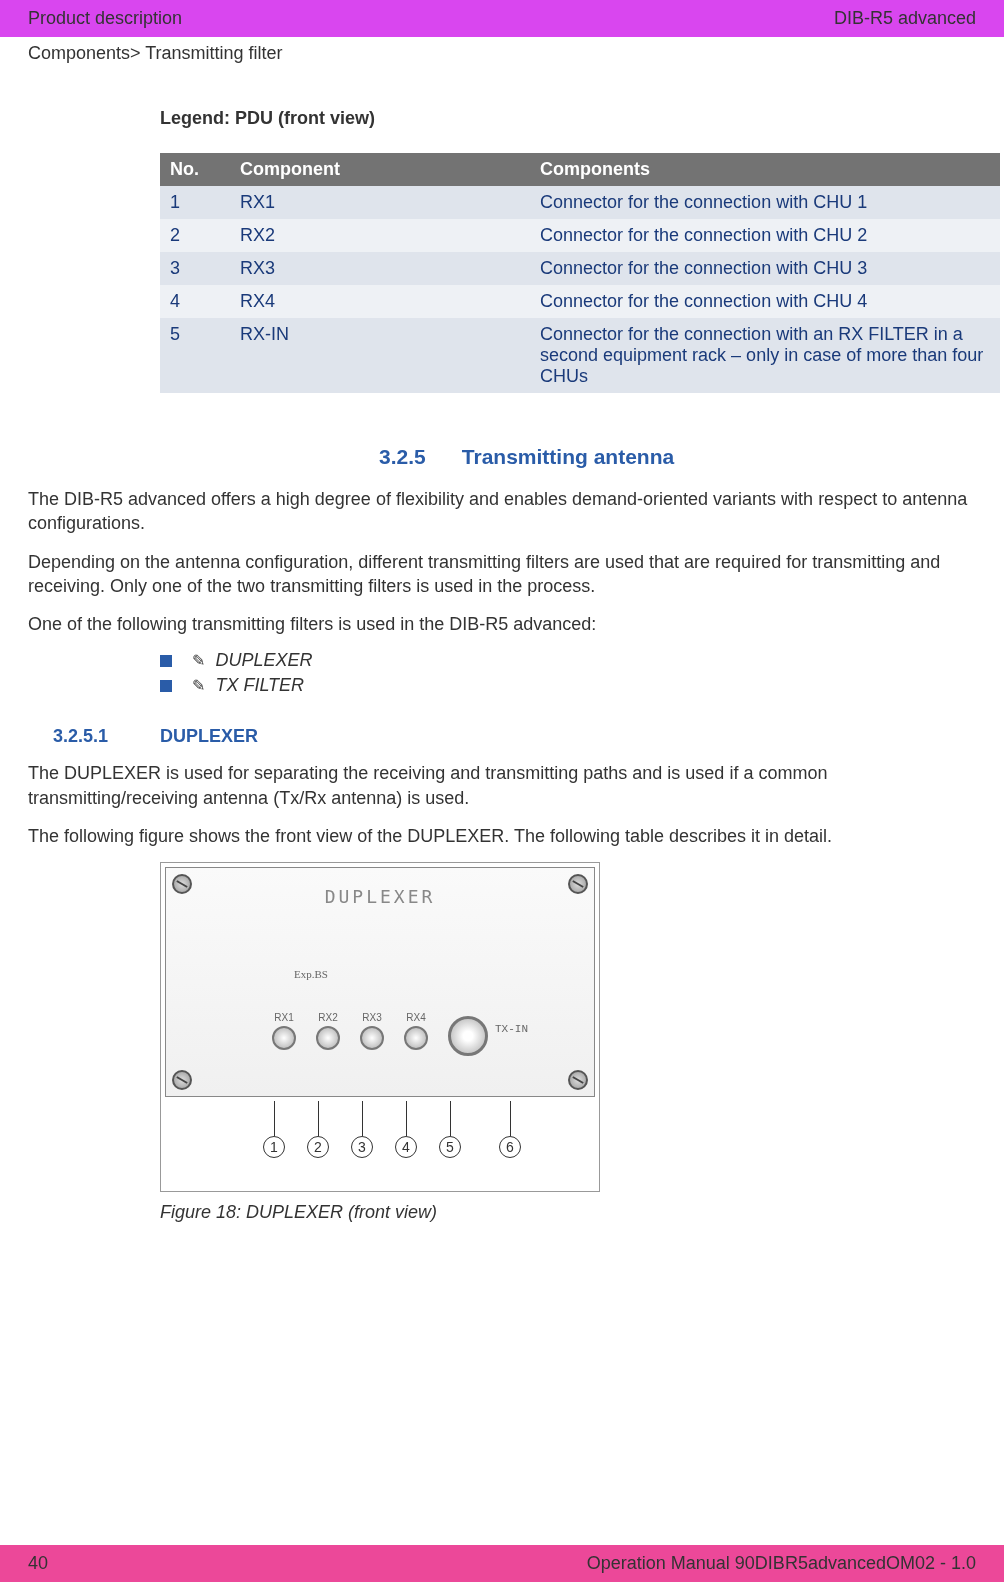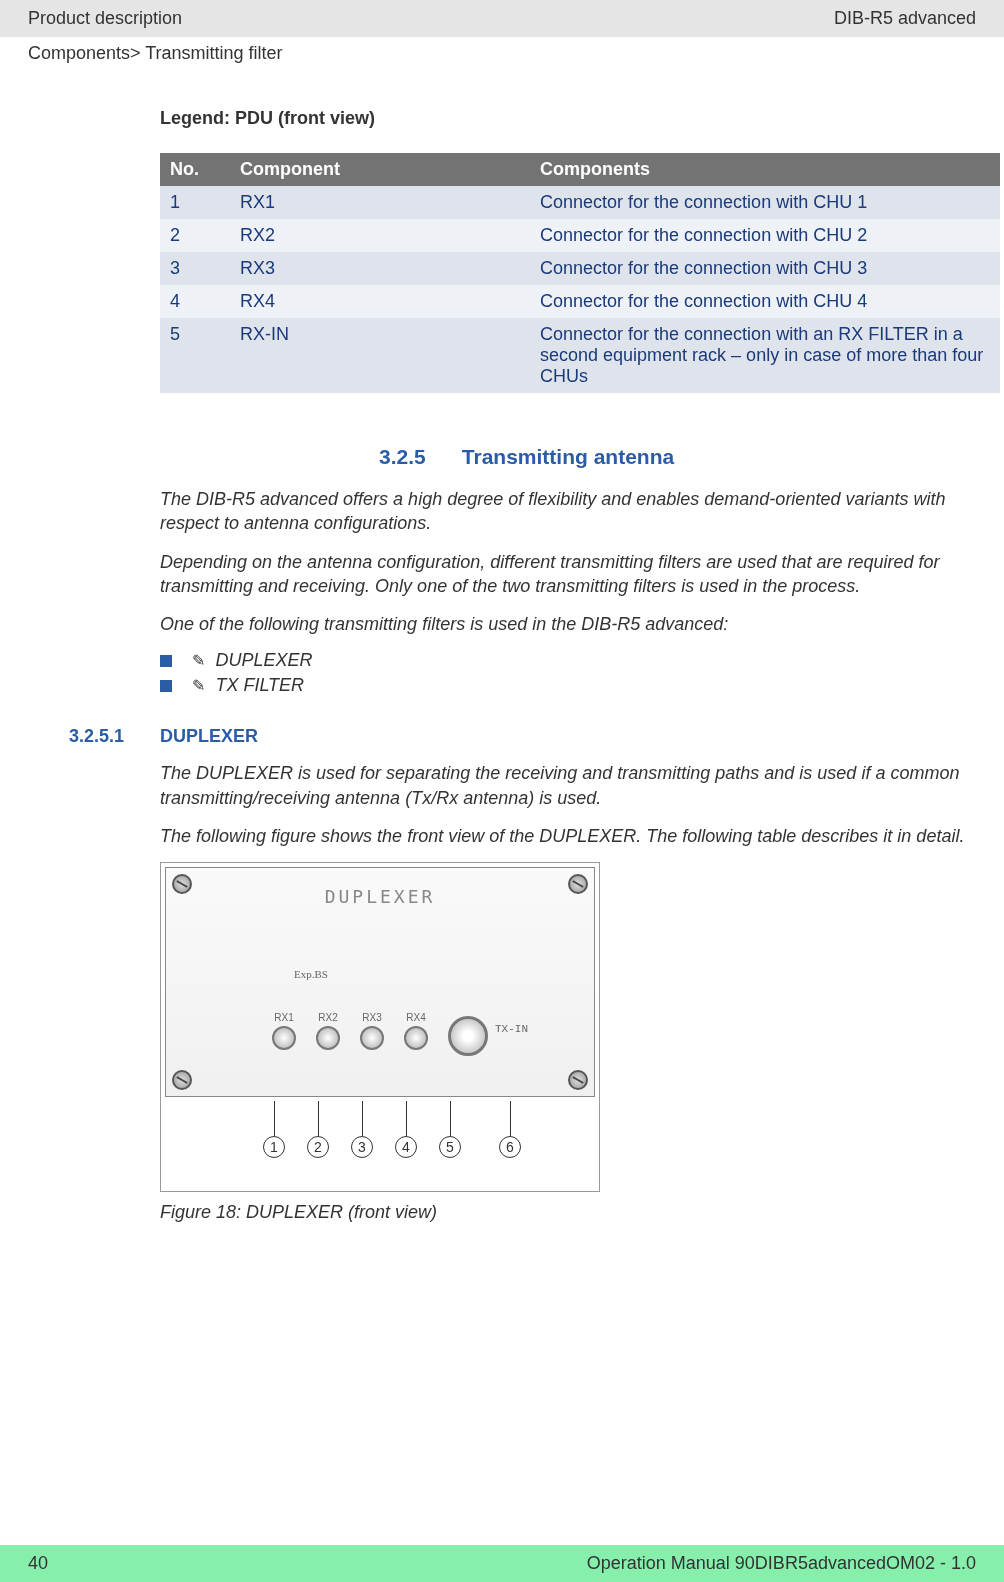--- a/index.html
+++ b/index.html
@@ -8,21 +8,21 @@
       font-size: 18px;
       color: #333;
       background: #fff;
       width: 1004px;
       height: 1582px;
       position: relative;
     }
     .header-row {
       display: flex;
       justify-content: space-between;
-      background: #e5e5e5;
+      background: #d946ef;
       padding: 8px 28px;
       font-size: 18px;
       color: #333;
     }
     .breadcrumb {
       padding: 6px 28px 4px 28px;
       font-size: 18px;
       color: #333;
     }
     .content {
@@ -81,34 +81,32 @@
       display: flex;
       margin-top: 30px;
       margin-bottom: 14px;
     }
     .sub-num {
       color: #2a5ca8;
       font-weight: bold;
       font-size: 18px;
       width: 132px;
       text-align: right;
-      padding-right: 36px;
+      padding-right: 52px;
     }
     .sub-title {
       color: #2a5ca8;
       font-weight: bold;
       font-size: 18px;
     }
     .para {
-      margin-left: 132px;
       margin-right: 0;
       margin-bottom: 14px;
       line-height: 1.35;
       font-size: 18px;
-      font-style: italic;
     }
     .bullet-list {
       margin-left: 132px;
       margin-bottom: 20px;
     }
     .bullet-item {
       display: flex;
       align-items: center;
       margin-bottom: 4px;
     }
@@ -266,21 +264,21 @@
       margin-left: 132px;
       margin-top: 10px;
     }
     .footer-row {
       position: absolute;
       bottom: 0;
       left: 0;
       right: 0;
       display: flex;
       justify-content: space-between;
-      background: #86efac;
+      background: #ec4899;
       padding: 8px 28px;
       font-size: 18px;
       color: #333;
     }
   </style>
 </head>
 <body>
 
 <div class="header-row">
   <span>Product description</span>

